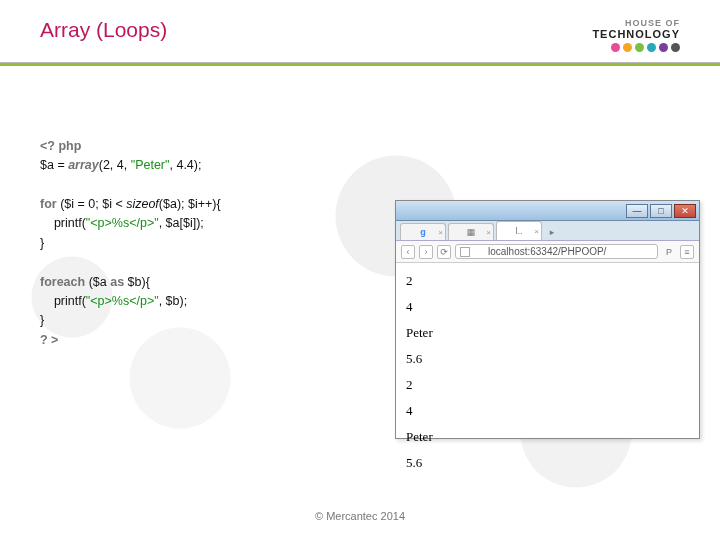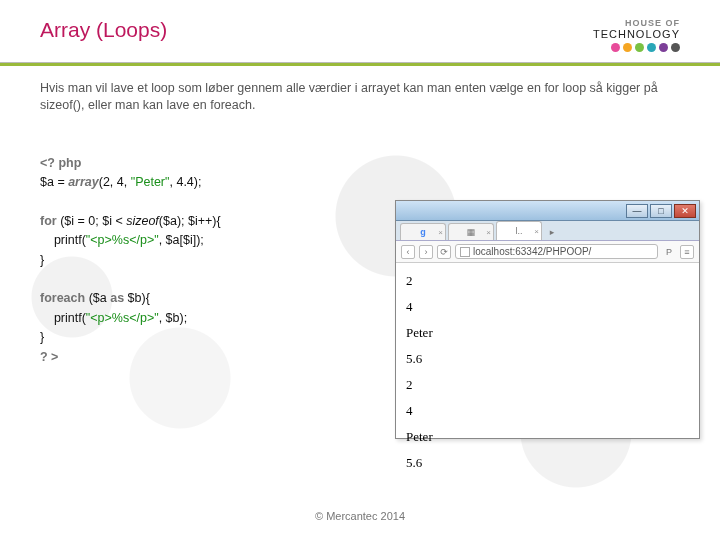--- a/index.html
+++ b/index.html
@@ -22,21 +22,21 @@
   .header {
     position: relative; z-index: 2;
     padding: 18px 40px 4px 40px;
     display: flex; justify-content: space-between; align-items: flex-start;
   }
   .title { font-size: 21px; color: #be185d; font-weight: 400; }
   .logo { text-align: left; }
   .logo-text { display: flex; gap: 2px; justify-content: flex-end; }
   .logo-text span { display:inline-block; font-size:9px; font-weight:900; letter-spacing:1px; }
   .logo-line1 { color:#888; }
-  .logo-line2 { color:#222; font-size:11px; letter-spacing:1px; font-weight:400;margin-left:34px;}
+  .logo-line2 { color:#222; font-size:11px; letter-spacing:1px; font-weight:700;margin-left:34px;}
   .dots { display:flex; gap:3px; justify-content:flex-end; margin-top:3px;}
   .dots i { width:9px; height:9px; border-radius:50%; display:block;}
   .hr {
     position: relative; z-index:2;
     height: 4px; background: #9aba3a; margin: 6px 0 0 0;
   }
   .hr::after{
     content:""; display:block; height:1px; background:#bbb; margin-top:6px;
   }
   .body {
@@ -61,21 +61,21 @@
   }
   .tb-btn { width:22px; height:14px; margin-left:2px; display:flex; align-items:center; justify-content:center; font-size:9px; border:1px solid #5a7a98; background:linear-gradient(#e8f0f8,#b8cfe4); color:#234;}
   .tb-close { background: linear-gradient(#e07a6a,#c24a3a); color:#fff; border-color:#803020;}
   .tabbar { display:flex; background:#d8e4ee; border-bottom:1px solid #aac; height:20px; align-items:flex-end; padding-left:4px; gap:2px;}
   .tab { background:#f4f4f4; border:1px solid #bbb; border-bottom:none; border-radius:3px 3px 0 0; width:46px; height:17px; display:flex; align-items:center; justify-content:center; font-size:9px; color:#555; position:relative;}
   .tab.active { background:#fff; height:19px;}
   .tab .x { position:absolute; right:2px; font-size:8px; color:#999;}
   .tab-add { width:16px; background:transparent; border:none; color:#777;}
   .addrbar { display:flex; align-items:center; gap:4px; padding:3px 5px; border-bottom:1px solid #ccc; background:#f9f9f9;}
   .nav-ico { width:14px; height:14px; border:1px solid #bbb; border-radius:2px; display:flex; align-items:center; justify-content:center; font-size:9px; color:#777; background:#fff;}
-  .addr { flex:1; border:1px solid #bbb; border-radius:3px; padding:1px 4px; font-size:10px; color:#555; background:#fff; display:flex; align-items:center; gap:3px;}
+  .addr { flex:1; border:1px solid #bbb; border-radius:3px; padding:1px 4px; font-size:10px; color:#555; background:#fff; display:flex; align-items:center; gap:18px;}
   .addr .doc-ico{ width:10px; height:10px; background:#fff; border:1px solid #aaa;}
   .content { padding:6px 10px; font-family: 'Times New Roman', serif; font-size:13px; color:#000; height:175px;}
   .content p { margin: 4px 0 10px 0;}
   .footer {
     position:absolute; bottom:18px; left:0; right:0; text-align:center;
     font-size:11px; color:#777; z-index:2;
   }
 </style>
 </head>
 <body>
@@ -96,21 +96,21 @@
       <i style="background:#2aa7b8"></i>
       <i style="background:#7c3f98"></i>
       <i style="background:#555555"></i>
     </div>
   </div>
 </div>
 <div class="hr"></div>
 
 <div class="body">
   <div class="para">
-    <span>Hvis man vil lave et loop som løber gennem alle værdier i arrayet kan man enten vælge en for loop så kigger på sizeof(), eller man kan lave en foreach.</span><br>
+    <br>
   </div>
 
   <div class="code"><span class="kw">&lt;? php</span>
 <span>$a = </span><span class="kw fn">array</span><span>(2, 4, </span><span class="str">"Peter"</span><span>, 4.4);</span>
 
 <span class="kw">for </span><span>($i = 0; $i &lt; </span><span class="fn">sizeof</span><span>($a); $i++){</span>
 <span>    printf(</span><span class="str">"&lt;p&gt;%s&lt;/p&gt;"</span><span>, $a[$i]);</span>
 <span>}</span>
 
 <span class="kw">foreach </span><span>($a </span><span class="kw">as</span><span> $b){</span>

